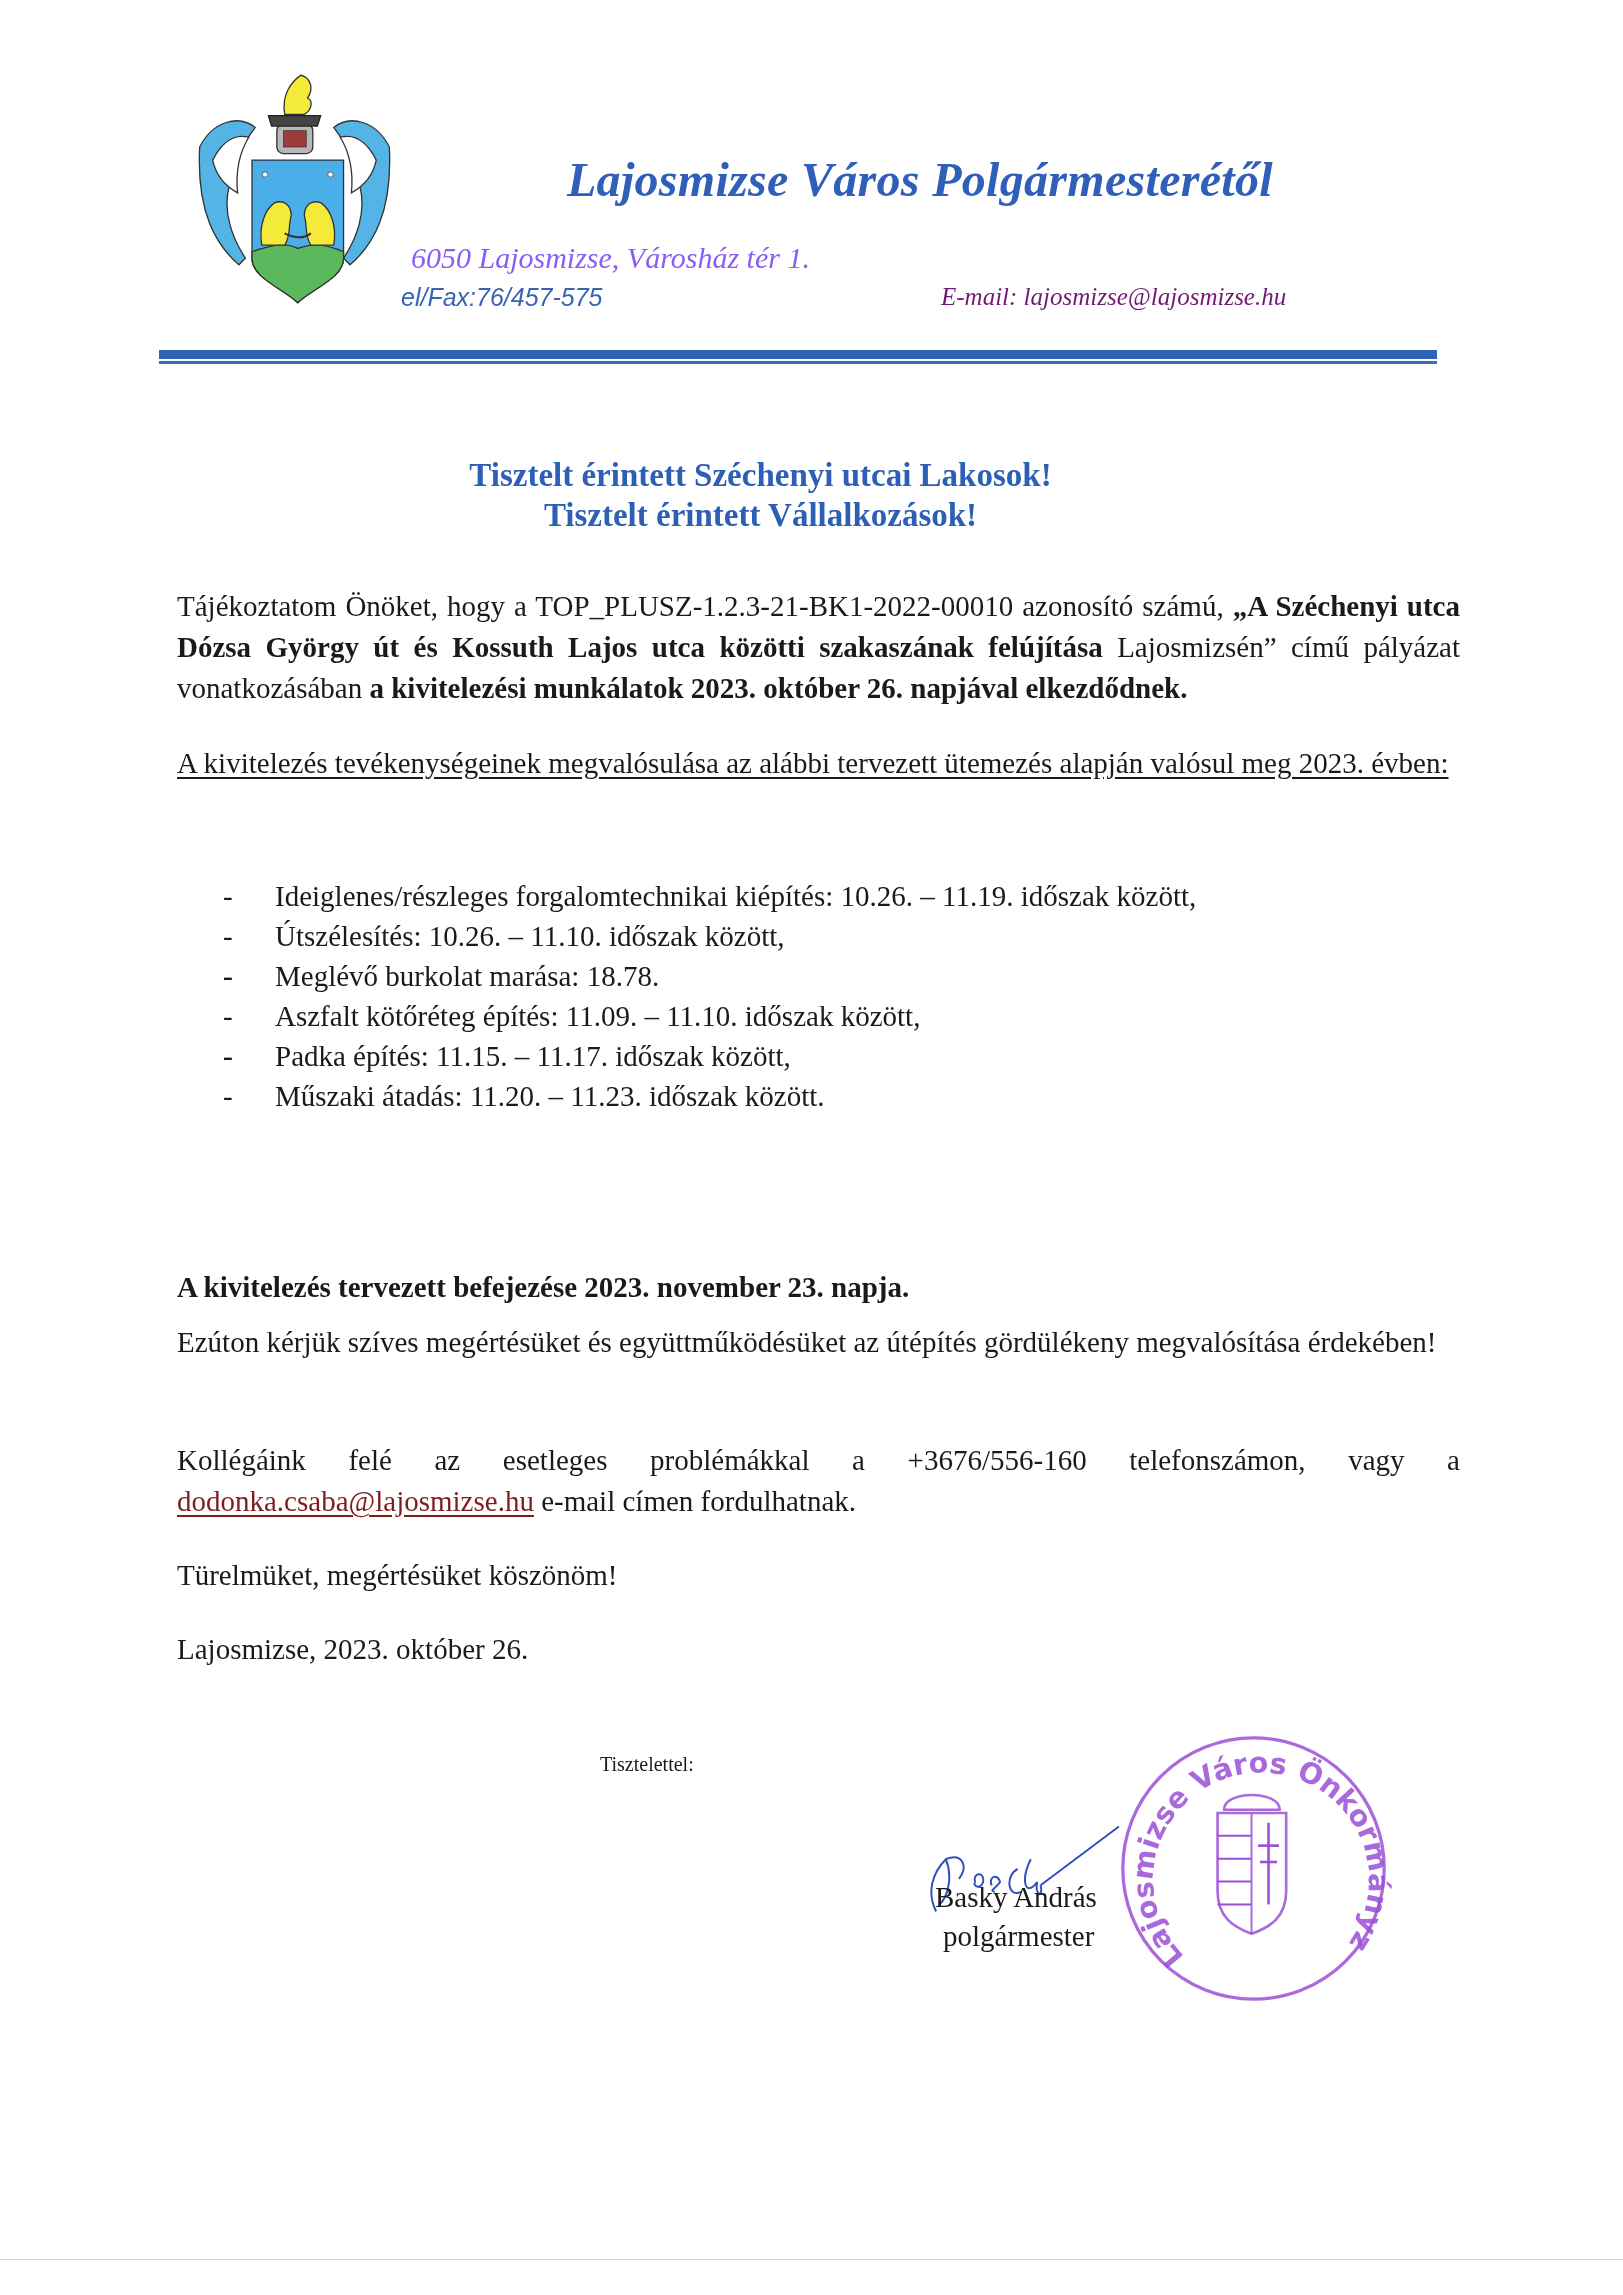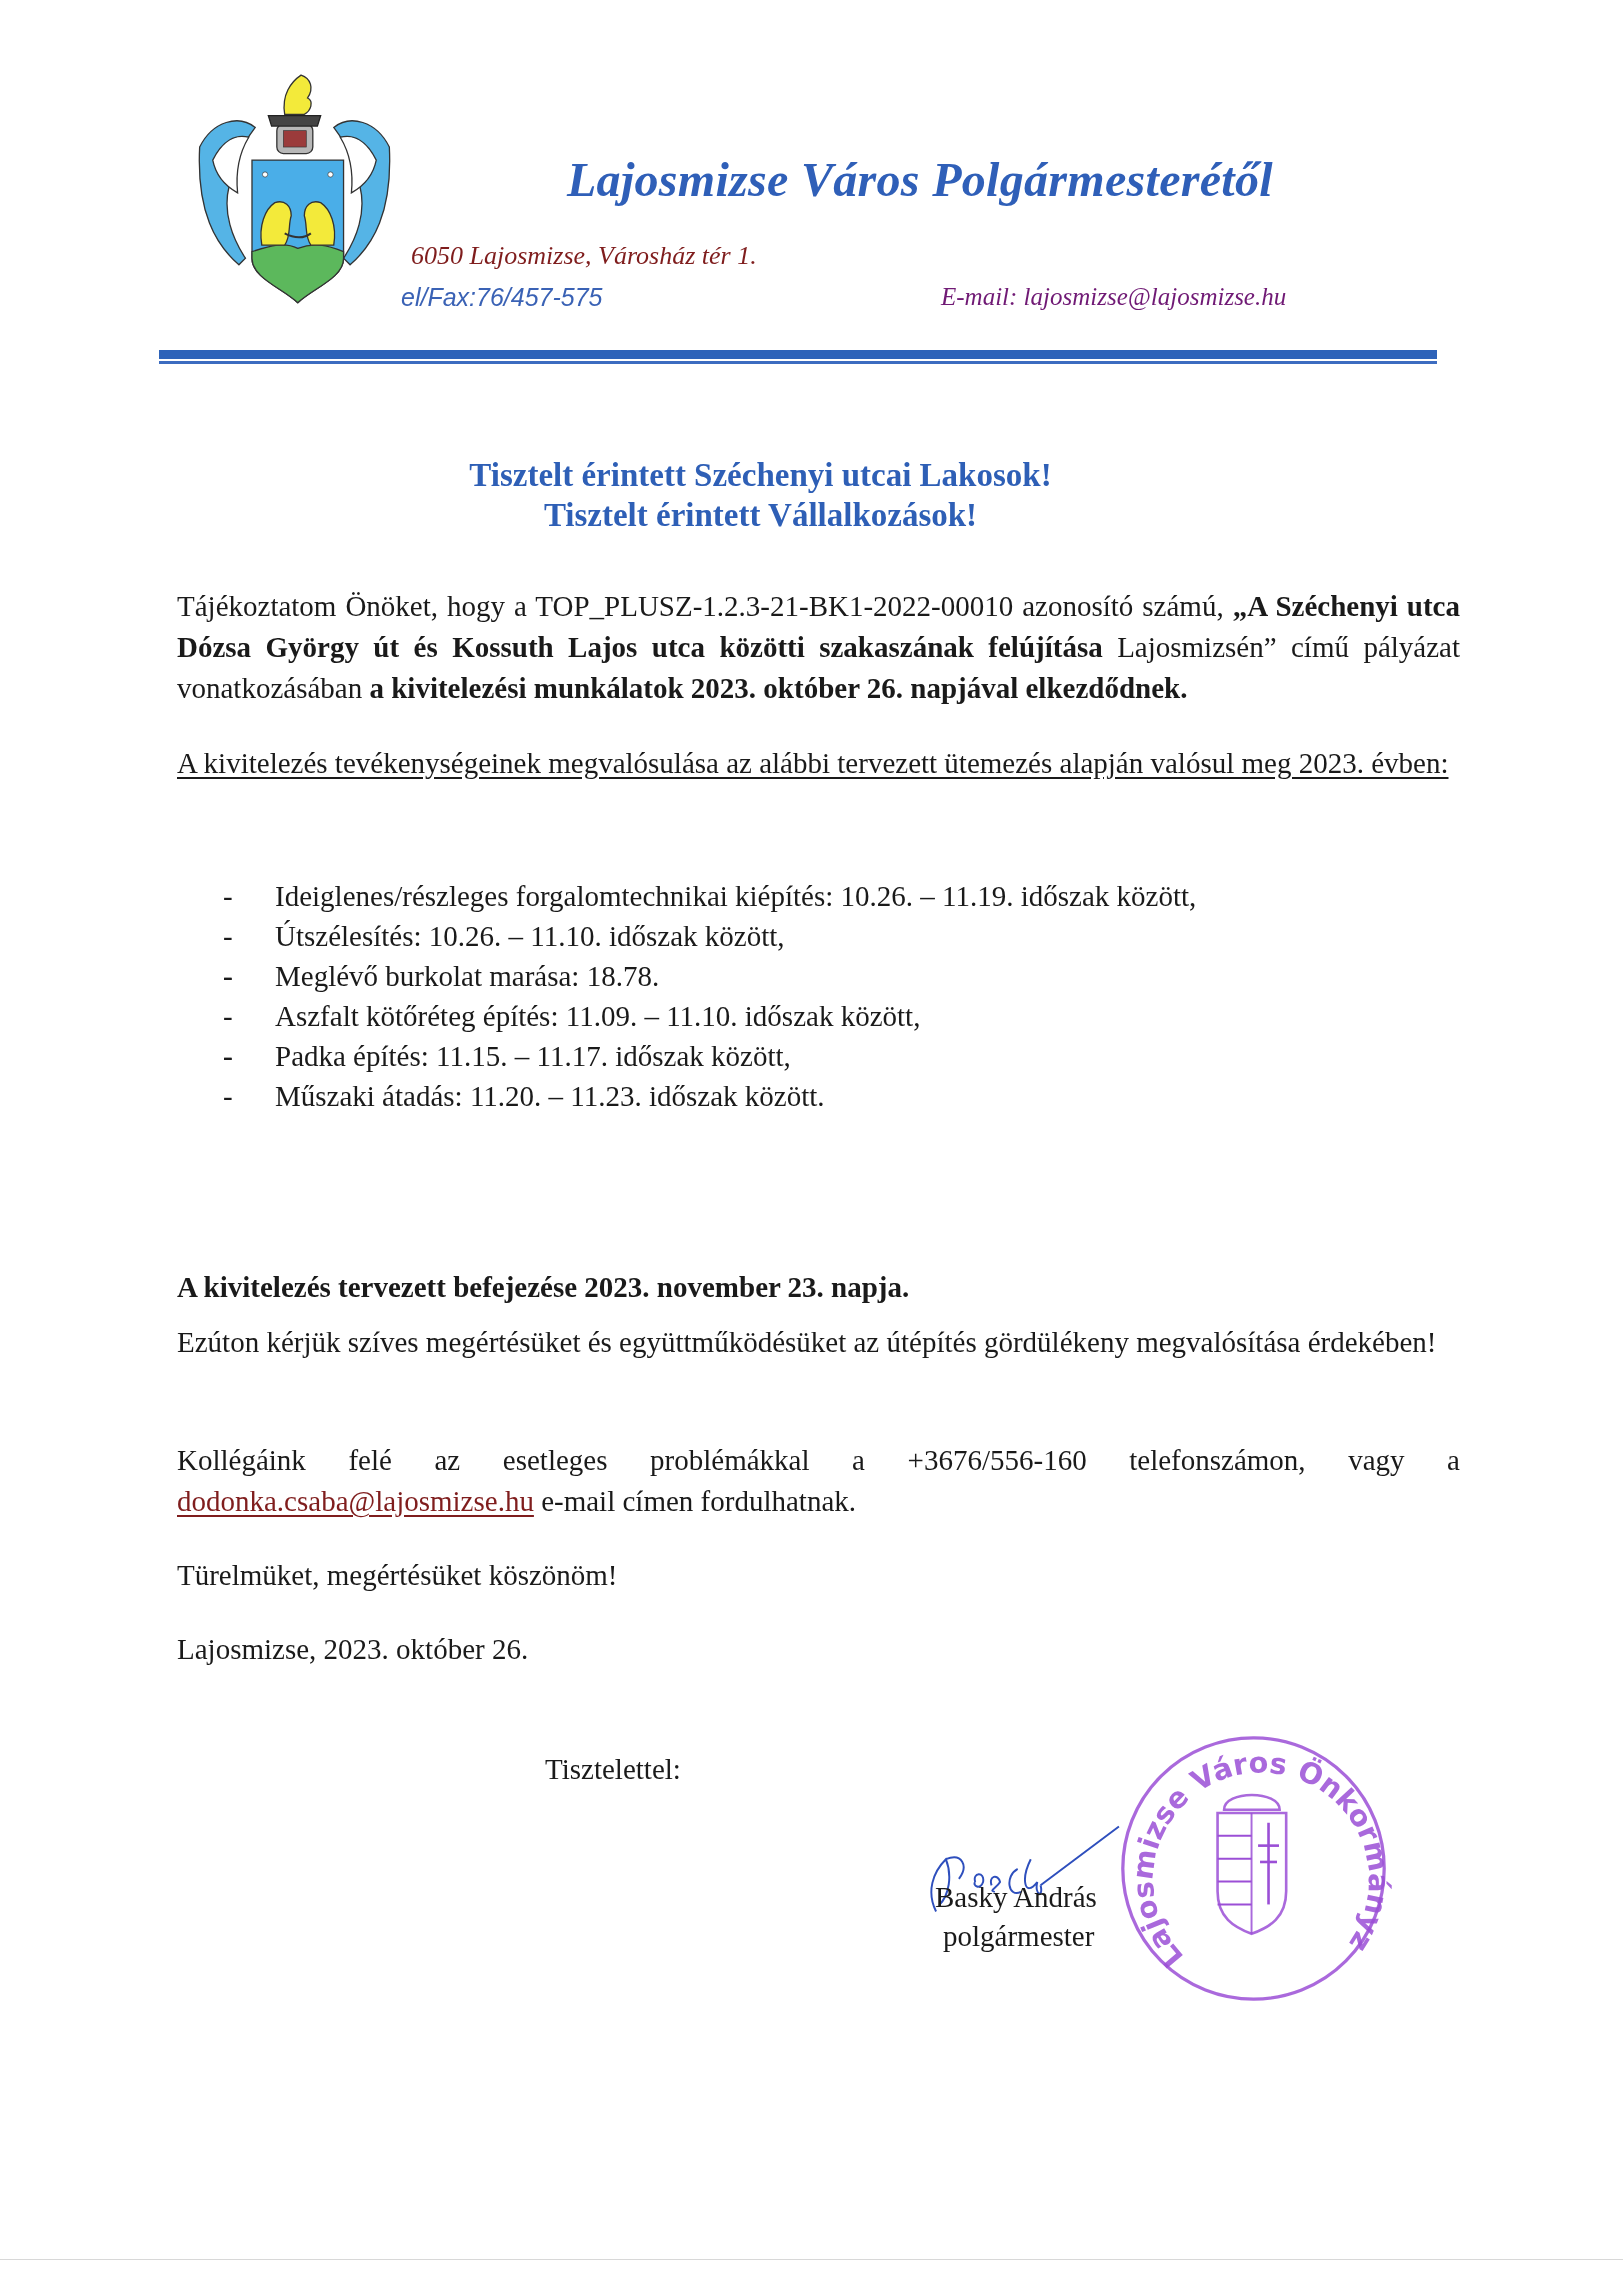--- a/index.html
+++ b/index.html
@@ -1,41 +1,41 @@
 <!DOCTYPE html>
 <html style="font-size:10.5px"><head>
 <meta charset="utf-8">
 <style>
   html, body { margin: 0; padding: 0; background: #ffffff; }
   body { width: 1623px; height: 2295px; position: relative; overflow: hidden; font-family: "Liberation Serif", serif; color: #1a1a1a; }
   .abs { position: absolute; }
   .coat { left: 193px; top: 62px; width: 203px; height: 242px; }
   .title { left: 567px; top: 152px; font-family: "Liberation Serif", serif; font-style: italic; font-weight: bold; font-size: 48px; color: #2f5fb8; letter-spacing: 0.3px; white-space: nowrap; }
-  .address { left: 411px; top: 241px; font-family: "Liberation Serif", serif; font-style: italic; font-size: 26px; color: #7f1d1d; white-space: nowrap; }
+  .address { left: 411px; top: 241px; font-family: "Liberation Serif", serif; font-style: italic; font-size: 30px; color: #8b5cf6; white-space: nowrap; }
   .telfax { left: 401px; top: 283px; font-family: "Liberation Sans", sans-serif; font-style: italic; font-size: 25px; color: #3a62b5; white-space: nowrap; }
   .email { left: 941px; top: 283px; font-family: Liberation Serif, serif; font-style: italic; font-size: 25px; color: #701a75; white-space: nowrap; }
   .rule-thick { left: 159px; top: 350px; width: 1278px; height: 8.5px; background: #2e63b9; }
   .rule-thin { left: 159px; top: 361px; width: 1278px; height: 3.3px; background: #3c6cc0; }
   .greet { left: 0; width: 1521px; text-align: center; font-family: "Liberation Serif", serif; font-weight: bold; font-size: 33px; color: #2e5fb6; }
   .greet1 { top: 457px; }
   .greet2 { top: 497px; }
   .body-text { left: 177px; width: 1283px; font-size: 29px; line-height: 41px; text-align: justify; }
   .para1 { top: 586px; }
   .para2 { top: 743px; }
   .u { text-decoration: underline; text-underline-offset: 3.9px; }
   ul.sched { list-style: none; margin: 0; padding: 0; left: 223px; top: 876px; font-size: 29px; line-height: 40px; }
   ul.sched li { position: relative; padding-left: 52px; white-space: nowrap; }
   ul.sched li .dash { position: absolute; left: 0; top: 0; }
   .para3 { top: 1267px; font-weight: bold; }
   .para4 { top: 1322px; }
   .para5 { top: 1440px; }
   .link { color: #7f1d1d; text-decoration: underline; text-underline-offset: 3.9px; }
   .para6 { top: 1555px; }
   .para7 { top: 1629px; }
-  .closing { left: 545px; top: 1753px; font-size: 29px; }
+  .closing { left: 600px; top: 1753px; font-size: 20px; }
   .signer-name { left: 935px; top: 1881px; font-size: 29px; }
   .signer-title { left: 943px; top: 1920px; font-size: 29px; }
   .signature { left: 923px; top: 1820px; width: 209px; height: 98px; }
   .stamp { left: 1113px; top: 1728px; width: 281px; height: 281px; }
   .bottom-edge { left: 0; top: 2259px; width: 1623px; height: 1.3px; background: #d8d8d8; }
   b { font-weight: bold; }
 </style>
 </head>
 <body>
 

